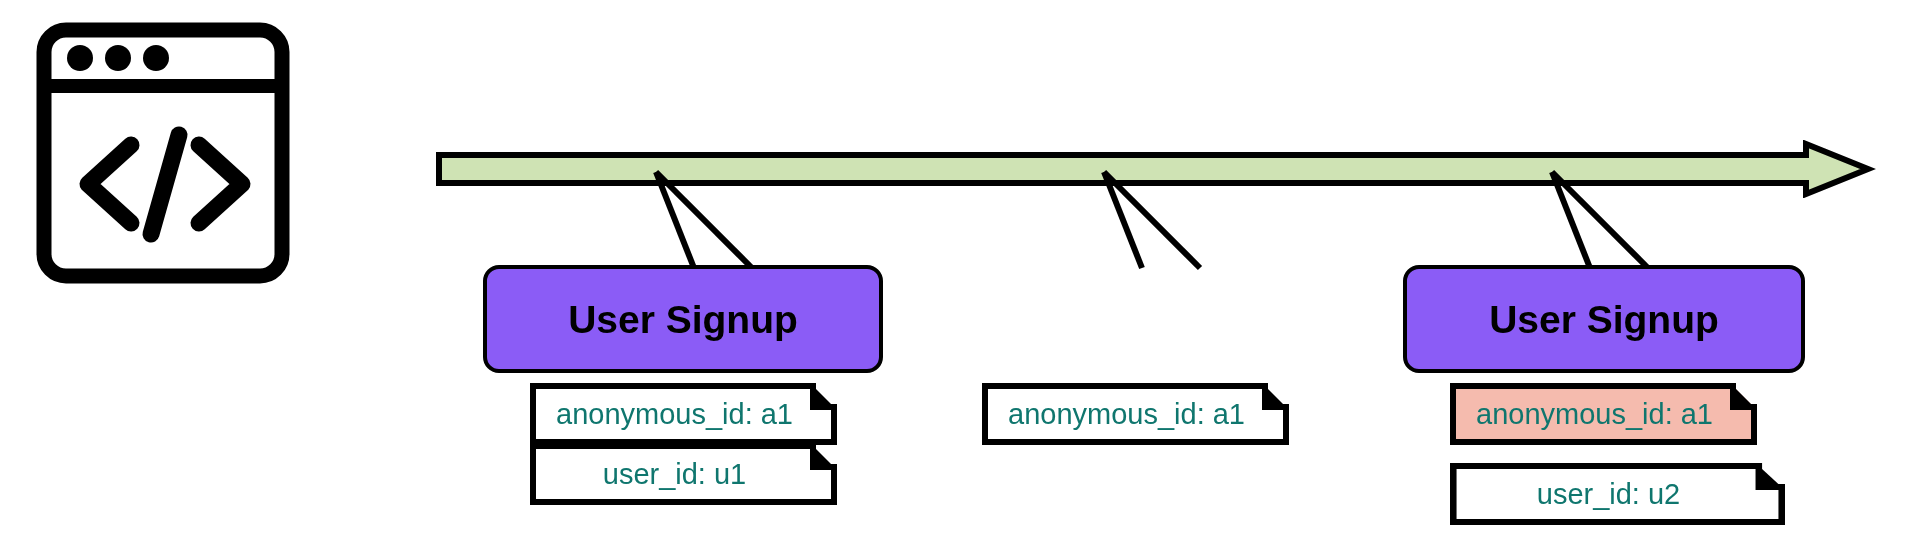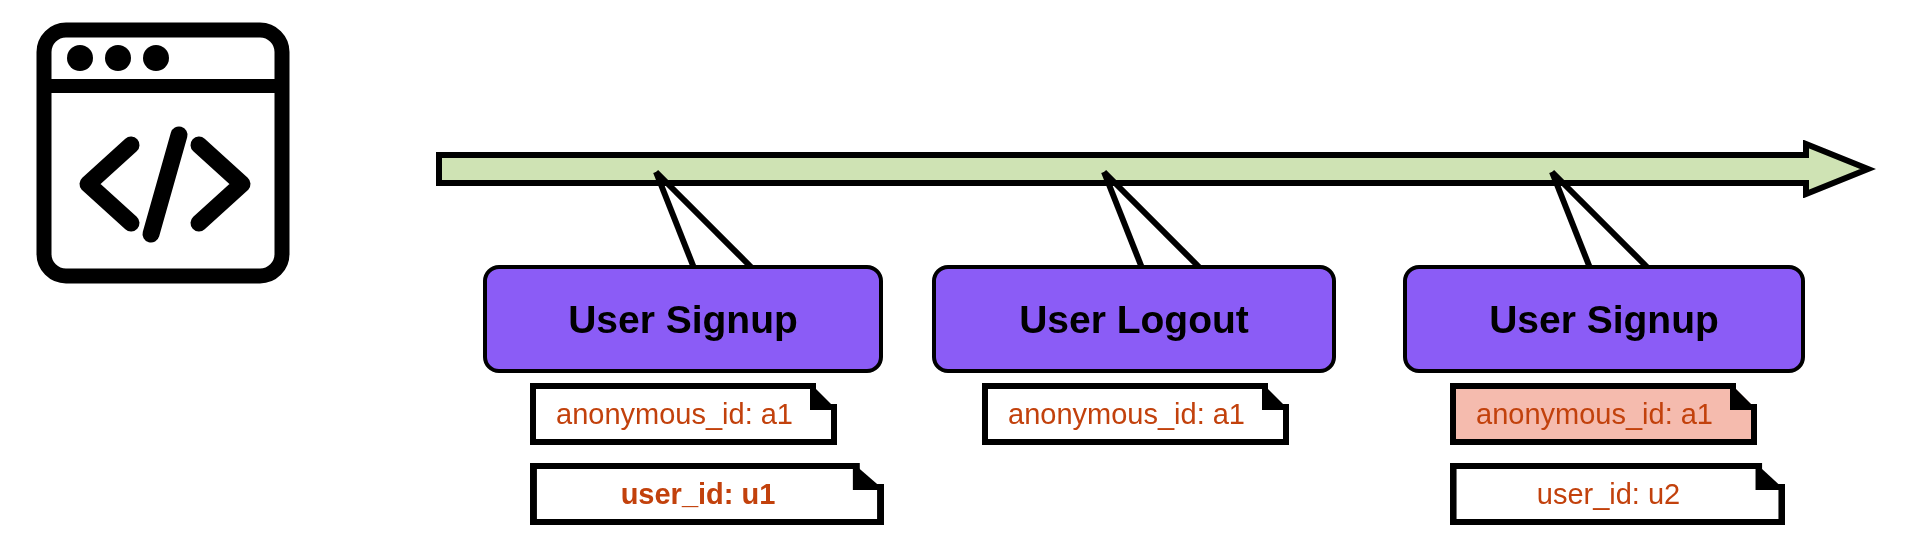--- a/index.html
+++ b/index.html
@@ -83,21 +83,21 @@
   .note-label {
     position: absolute;
     left: 0;
     top: 0;
     right: 18px;
     bottom: 0;
     display: flex;
     align-items: center;
     justify-content: center;
     font-size: 29px;
-    color: #c2410c;
+    color: #0f766e;
     white-space: nowrap;
     line-height: 1;
   }
 </style>
 </head>
 <body>
 
 <div id="canvas">
 
   <div id="code-icon">
@@ -152,32 +152,29 @@
 
   <div class="note" style="left:530px; top:383px; width:307px;">
     <svg viewBox="0 0 307 62" preserveAspectRatio="none" aria-hidden="true">
       <path d="M 3 3 L 283 3 L 304 24 L 304 59 L 3 59 Z" fill="#ffffff"></path>
       <path d="M 3 3 L 283 3 L 283 24 L 304 24 L 304 59 L 3 59 Z" fill="none" stroke="#000000" stroke-width="6" stroke-linejoin="miter"></path>
       <path d="M 283 3 L 304 24 L 283 24 Z" fill="#000000"></path>
     </svg>
     <span class="note-label">anonymous_id: a1</span>
   </div>
 
-  <div class="note" style="left:530px; top:463px; width:354px;font-weight:bold;">
+  <div class="note" style="left:530px; top:443px; width:307px;">
     <svg viewBox="0 0 307 62" preserveAspectRatio="none" aria-hidden="true">
       <path d="M 3 3 L 283 3 L 304 24 L 304 59 L 3 59 Z" fill="#ffffff"></path>
       <path d="M 3 3 L 283 3 L 283 24 L 304 24 L 304 59 L 3 59 Z" fill="none" stroke="#000000" stroke-width="6" stroke-linejoin="miter"></path>
       <path d="M 283 3 L 304 24 L 283 24 Z" fill="#000000"></path>
     </svg>
     <span class="note-label">user_id: u1</span>
   </div>
 
-  <div class="event-box" style="left:932px; top:265px; width:404px;">
-    <span class="event-box-label">User Logout</span>
-  </div>
 
   <div class="note" style="left:982px; top:383px; width:307px;">
     <svg viewBox="0 0 307 62" preserveAspectRatio="none" aria-hidden="true">
       <path d="M 3 3 L 283 3 L 304 24 L 304 59 L 3 59 Z" fill="#ffffff"></path>
       <path d="M 3 3 L 283 3 L 283 24 L 304 24 L 304 59 L 3 59 Z" fill="none" stroke="#000000" stroke-width="6" stroke-linejoin="miter"></path>
       <path d="M 283 3 L 304 24 L 283 24 Z" fill="#000000"></path>
     </svg>
     <span class="note-label">anonymous_id: a1</span>
   </div>
 

